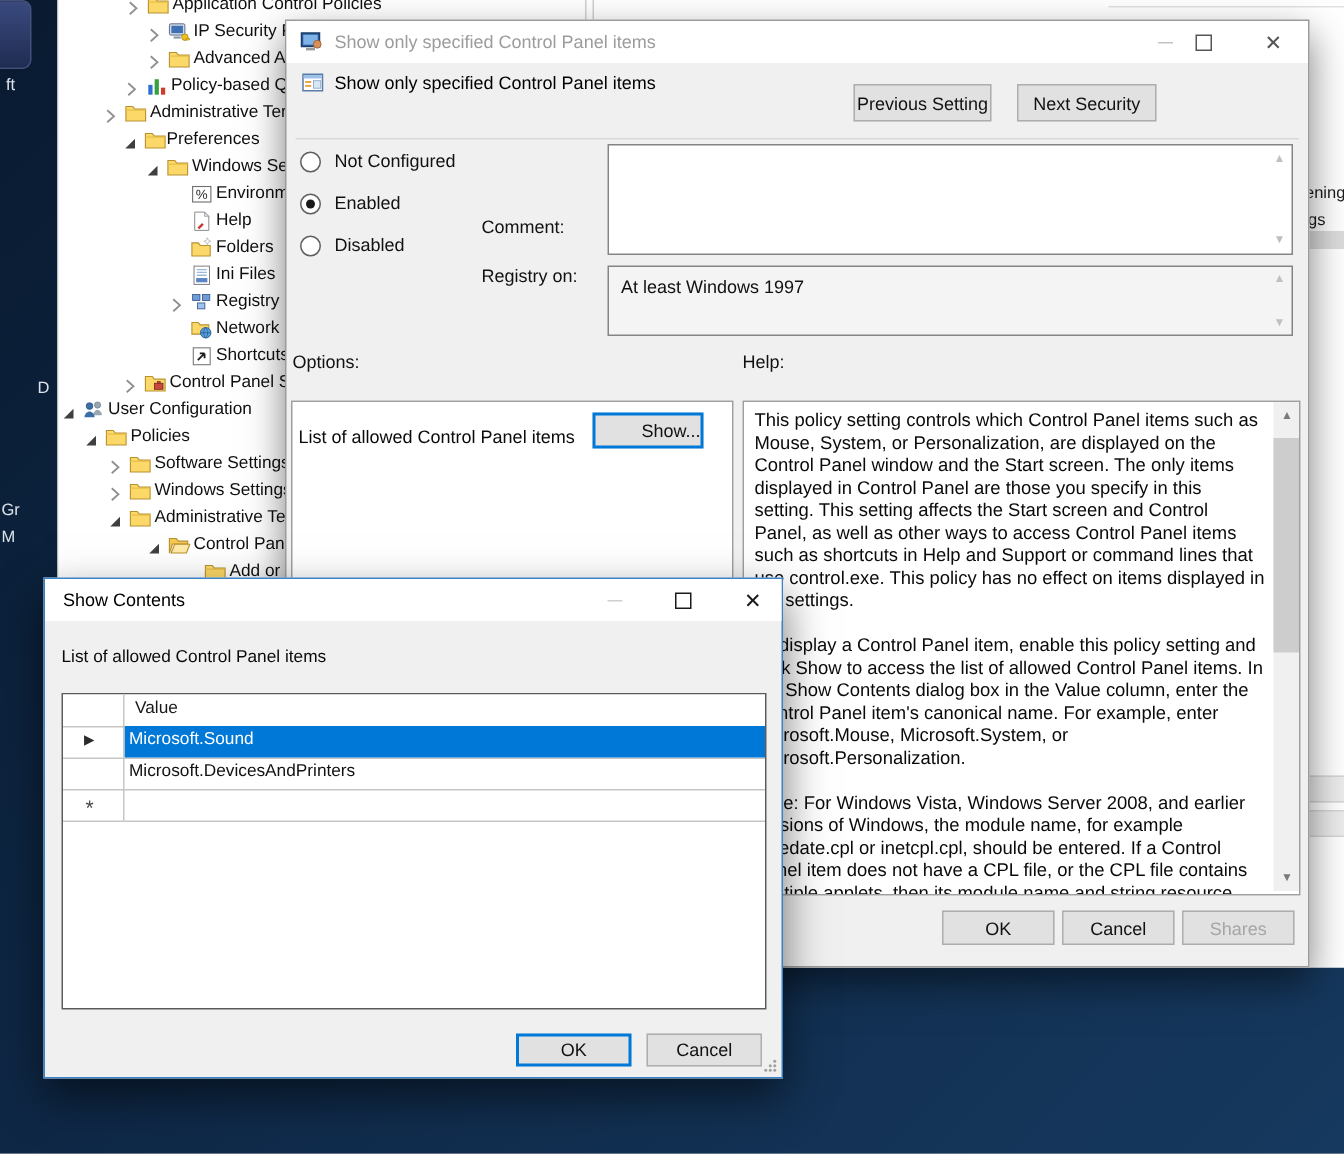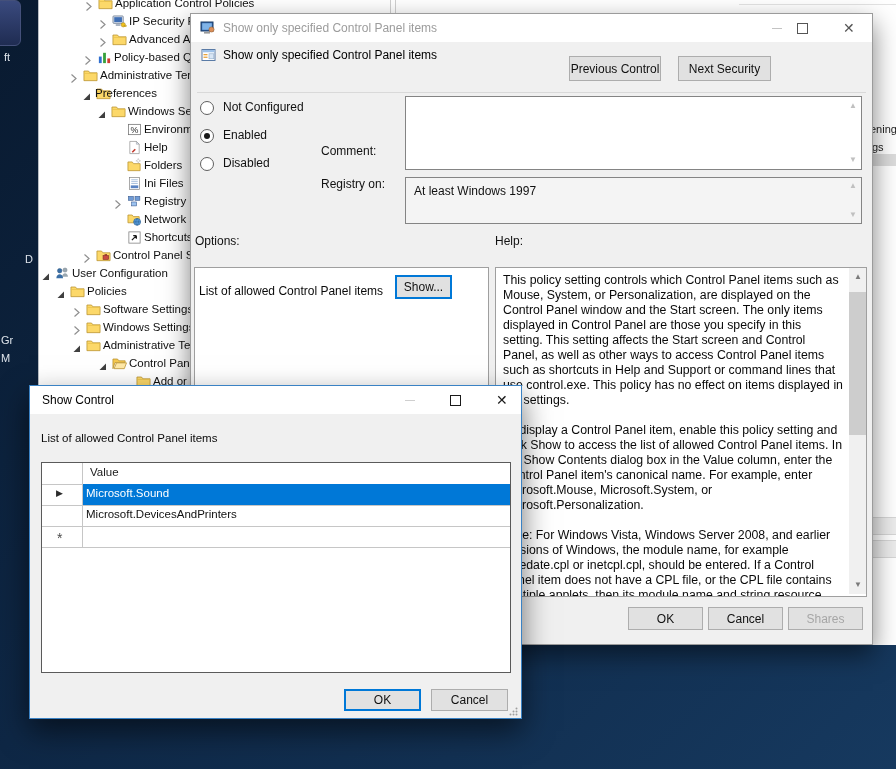--- a/index.html
+++ b/index.html
@@ -126,21 +126,21 @@
           <span class="tree-label" style="left: 61px;">Administrative Templates</span>
         </div>
         <div class="tree-row" style="top: 85px;">
           <span class="tree-chev" style="left: 42px;"><svg width="11" height="11" viewBox="0 0 11 11">
               <path d="M9 2.5v6.5H2.5z" fill="#3f3f3f"></path>
             </svg></span>
           <span class="tree-ico" style="left: 57px;"><svg width="15" height="15" viewBox="0 0 16 16">
               <path d="M1 13.5V3.2h4.9l1.4 1.9H15v8.4z" fill="#fcd869" stroke="#b8912f" stroke-width="0.8"></path>
               <path d="M1 5.8h14" stroke="#e8c049" stroke-width="0.8"></path>
             </svg></span>
-          <span class="tree-label" style="left: 56px;">Preferences</span>
+          <span class="tree-label" style="left: 72px;">Preferences</span>
         </div>
         <div class="tree-row" style="top: 103px;">
           <span class="tree-chev" style="left: 57px;"><svg width="11" height="11" viewBox="0 0 11 11">
               <path d="M9 2.5v6.5H2.5z" fill="#3f3f3f"></path>
             </svg></span>
           <span class="tree-ico" style="left: 72px;"><svg width="15" height="15" viewBox="0 0 16 16">
               <path d="M1 13.5V3.2h4.9l1.4 1.9H15v8.4z" fill="#fcd869" stroke="#b8912f" stroke-width="0.8"></path>
               <path d="M1 5.8h14" stroke="#e8c049" stroke-width="0.8"></path>
             </svg></span>
           <span class="tree-label" style="left: 89px;">Windows Settings</span>
@@ -310,21 +310,21 @@
     </div>
 
     <span class="abs" style="left:10px;top:33px;width:16px;height:16px;"><svg width="16" height="16" viewBox="0 0 16 16">
           <rect x="1" y="2.5" width="13" height="11" fill="#fff" stroke="#5a7ba6"></rect>
           <rect x="1.5" y="3" width="12" height="2.3" fill="#9ec1e8"></rect>
           <rect x="2.5" y="7" width="4" height="1.3" fill="#e8a33d"></rect>
           <rect x="2.5" y="9.6" width="4" height="1.3" fill="#e8a33d"></rect>
           <rect x="8" y="6.8" width="4.8" height="5" fill="#d9e6f5" stroke="#8aa8c8" stroke-width="0.6"></rect>
         </svg></span>
     <span class="abs" style="left:32px;top:34px;font-size:12px;color:#000;">Show only specified Control Panel items</span>
-    <button class="win-btn" style="left:378px;top:42px;width:92px;height:25px;">Previous Control</button>
+    <button class="win-btn" style="left:378px;top:42px;width:92px;height:25px;">Previous Setting</button>
     <button class="win-btn" style="left:487px;top:42px;width:93px;height:25px;">Next Security</button>
     <div class="abs" style="left:6px;top:78px;width:669px;height:1px;background:#d9d9d9;"></div>
 
     <div id="radio-group">
         <span class="radio abs" style="left: 9px; top: 87px;"></span>
         <span class="radio-label" style="left: 32px; top: 86px;">Not Configured</span>
         <span class="radio abs sel" style="left: 9px; top: 115px;">
           <span class="dot"></span>
         </span>
         <span class="radio-label" style="left: 32px; top: 114px;">Enabled</span>
@@ -344,21 +344,21 @@
       <span class="abs" style="left:8px;top:6px;font-size:12px;color:#111;">At least Windows 1997</span>
       <span class="scroll-arrow" style="right:4px;top:4px;color:#c0c0c0;">▲</span>
       <span class="scroll-arrow" style="right:4px;bottom:4px;color:#c0c0c0;">▼</span>
     </div>
 
     <span class="plabel" style="left:4px;top:220px;">Options:</span>
     <span class="plabel" style="left:304px;top:220px;">Help:</span>
 
     <div class="panelbox" style="left:3px;top:253px;width:293px;height:328px;">
       <span class="abs" style="left:4px;top:16px;font-size:12px;color:#0a0a0a;white-space:nowrap;">List of allowed Control Panel items</span>
-      <button class="win-btn focus" style="left:200px;top:7px;width:57px;height:24px;">Show...</button>
+      <button class="win-btn focus" style="left:200px;top:7px;width:74px;height:24px;text-align:right;">Show...</button>
     </div>
 
     <div class="panelbox" style="left:304px;top:253px;width:370px;height:328px;overflow:hidden;">
       <div id="help-text">
           <p>This policy setting controls which Control Panel items such as Mouse, System, or Personalization, are displayed on the Control Panel window and the Start screen. The only items displayed in Control Panel are those you specify in this setting. This setting affects the Start screen and Control Panel, as well as other ways to access Control Panel items such as shortcuts in Help and Support or command lines that use control.exe. This policy has no effect on items displayed in PC settings.</p>
           <p>To display a Control Panel item, enable this policy setting and click Show to access the list of allowed Control Panel items. In the Show Contents dialog box in the Value column, enter the Control Panel item's canonical name. For example, enter Microsoft.Mouse, Microsoft.System, or Microsoft.Personalization.</p>
           <p>Note: For Windows Vista, Windows Server 2008, and earlier versions of Windows, the module name, for example timedate.cpl or inetcpl.cpl, should be entered. If a Control Panel item does not have a CPL file, or the CPL file contains multiple applets, then its module name and string resource identification number should be entered. For example, enter @systemcpl.dll,-1 for System.</p>
         </div>
 
       <div class="sb-track" style="right:0;top:0;width:17px;height:326px;">
@@ -368,21 +368,21 @@
       </div>
     </div>
 
     <button class="win-btn" style="left:437px;top:593px;width:75px;height:23px;">OK</button>
     <button class="win-btn" style="left:517px;top:593px;width:75px;height:23px;">Cancel</button>
     <button class="win-btn disabled" style="left:597px;top:593px;width:75px;height:23px;">Shares</button>
   </div>
 
   <div id="show-contents" class="abs dialog">
     <div class="titlebar">
-      <span class="title-text" style="left:12px;color:#000;">Show Control</span>
+      <span class="title-text" style="left:12px;color:#000;">Show Contents</span>
       <span class="cap-min" style="left:375px;top:14px;background:#cfcfcf;"></span>
       <span class="cap-max" style="left:420px;top:9px;border-color:#1a1a1a;"></span>
       <span class="cap-close" style="left:466px;top:7px;color:#1a1a1a;">✕</span>
     </div>
     <span class="abs" style="left:11px;top:46px;font-size:11.5px;color:#0a0a0a;">List of allowed Control Panel items</span>
 
     <div id="sc-table">
       <div class="sc-row" style="top:0;background:#fff;">
         <span class="sc-cell" style="left:48px;color:#1a1a1a;">Value</span>
       </div>

